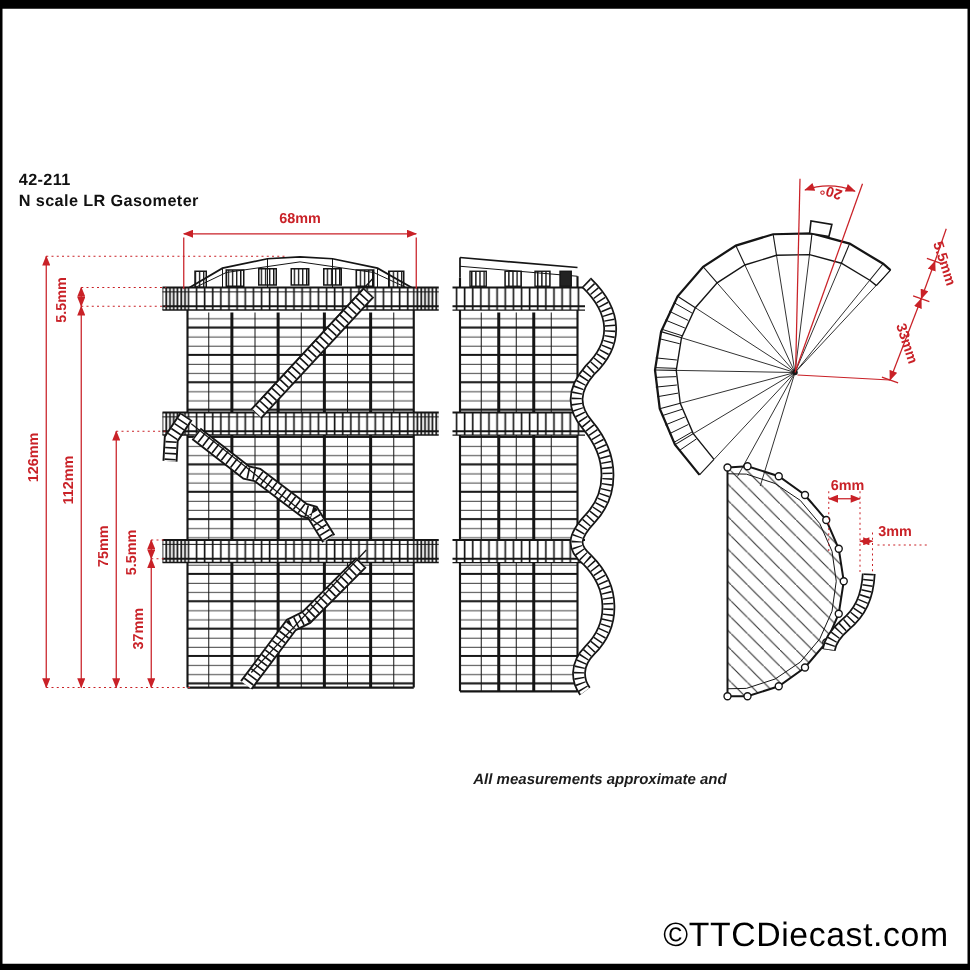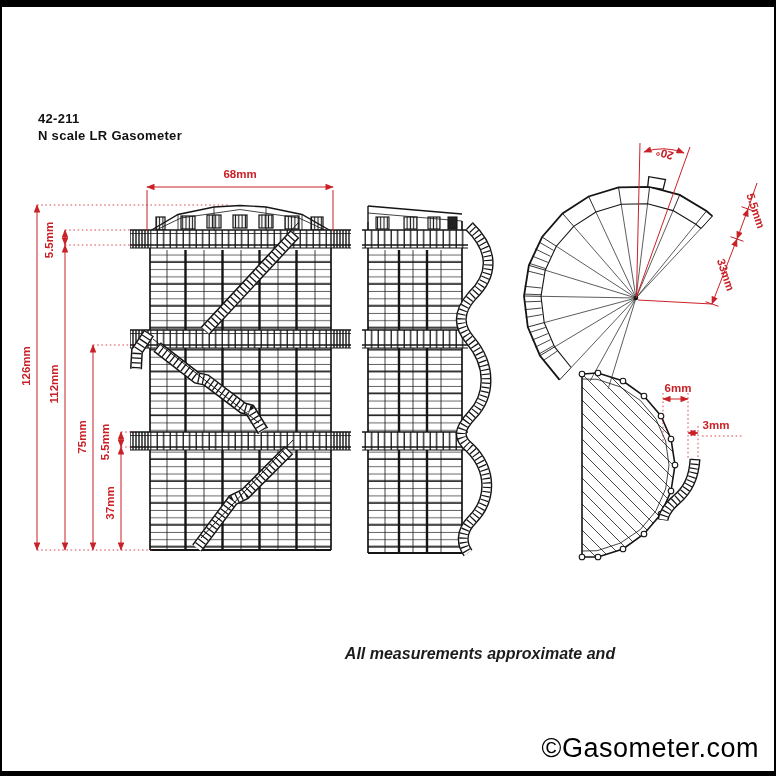--- a/index.html
+++ b/index.html
@@ -3,24 +3,24 @@
 <meta charset="utf-8">
 <style>
   html,body{margin:0;padding:0;background:#fff;}
   #stage{position:relative;width:776px;height:776px;background:#ffffff;overflow:hidden;
          font-family:"Liberation Sans",sans-serif;}
   .bar{position:absolute;background:#000;}
   #bar-top{left:0;top:0;width:776px;height:7px;}
   #bar-bottom{left:0;top:771px;width:776px;height:5px;}
   #bar-left{left:0;top:0;width:2px;height:776px;}
   #bar-right{left:774px;top:0;width:2px;height:776px;}
-  #title-block{position:absolute;left:15px;top:110px;color:#111;font-weight:bold;
-               font-size:13px;line-height:17px;letter-spacing:.3px;margin-left:23px;}
+  #title-block{position:absolute;left:15px;top:135px;color:#111;font-weight:bold;
+               font-size:13px;line-height:17px;letter-spacing:.3px;}
   #note-block{position:absolute;left:330px;top:614px;width:300px;text-align:center;
-              color:#1c1c1c;font-style:italic;font-weight:600;font-size:16px;line-height:18px;margin-top:31px;}
+              color:#1c1c1c;font-style:italic;font-weight:600;font-size:12px;line-height:18px;}
   #watermark{position:absolute;right:17px;top:733px;color:#000;font-size:27px;letter-spacing:.5px;}
   svg{position:absolute;left:0;top:0;}
   .k{stroke:#151515;fill:none;}
   .dim{font:bold 11.5px "Liberation Sans",sans-serif;fill:#c92127;}
   .rl{stroke:#c92127;stroke-width:1;fill:none;}
   .rd{stroke:#c92127;stroke-width:.8;fill:none;stroke-dasharray:1.6 2.6;}
   .lad1{stroke:#151515;stroke-width:12;fill:none;}
   .lad2{stroke:#ffffff;stroke-width:9;fill:none;}
   .lad3{stroke:#151515;stroke-width:9;fill:none;stroke-dasharray:1.3 3.4;}
   .sl1{stroke:#151515;stroke-width:11;fill:none;}
@@ -325,19 +325,19 @@
 
   <div id="title-block">
     <div>42-211</div>
     <div>N scale LR Gasometer</div>
   </div>
 
   <div id="note-block">
     <div>All measurements approximate and</div>
   </div>
 
-  <div id="watermark">©Gasometer.com</div>
+  <div id="watermark">©TTCDiecast.com</div>
 
   <div class="bar" id="bar-top"></div>
   <div class="bar" id="bar-bottom"></div>
   <div class="bar" id="bar-left"></div>
   <div class="bar" id="bar-right"></div>
 </div>
 
 </body></html>

